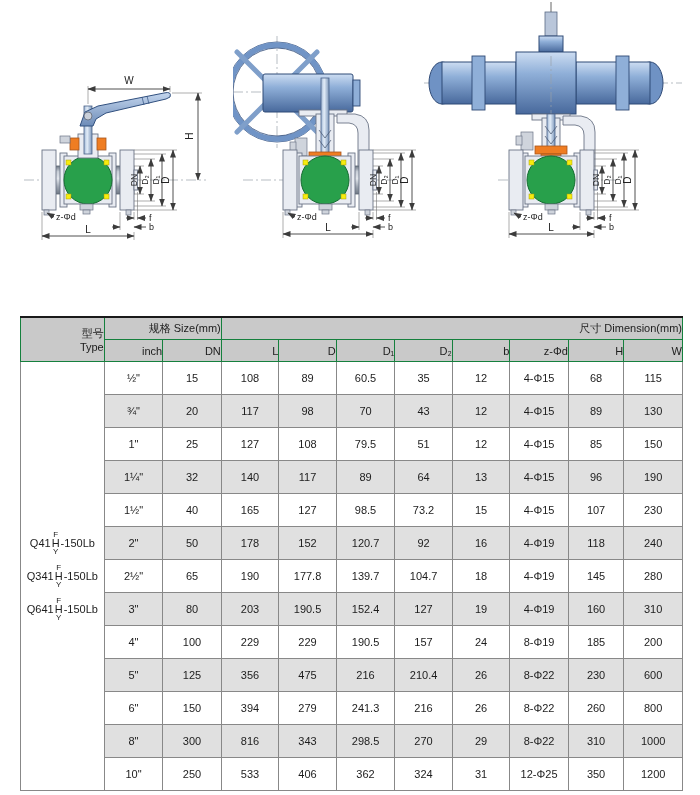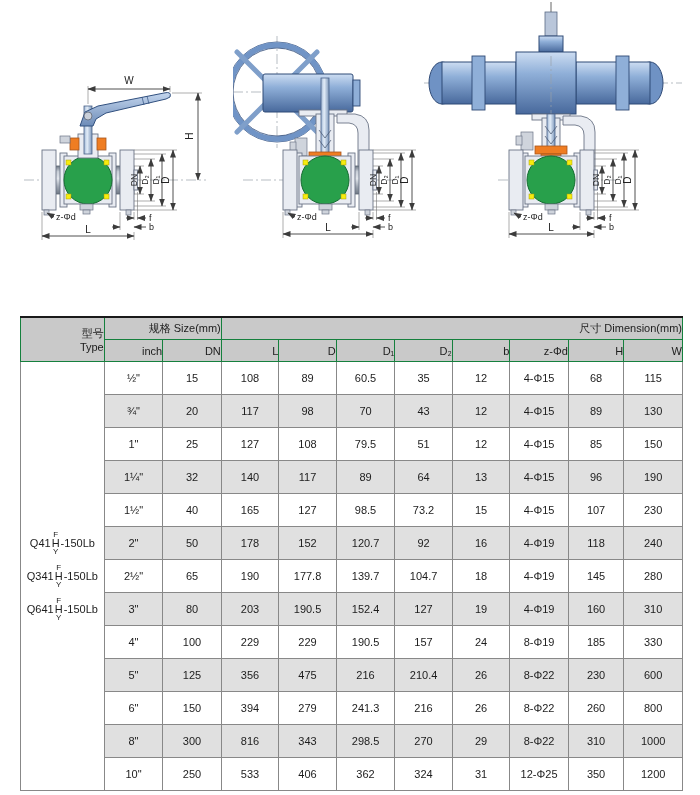--- a/index.html
+++ b/index.html
@@ -466,21 +466,21 @@
         <tr>
           <td>4"</td>
           <td>100</td>
           <td>229</td>
           <td>229</td>
           <td>190.5</td>
           <td>157</td>
           <td>24</td>
           <td>8-Φ19</td>
           <td>185</td>
-          <td>330</td>
+          <td>200</td>
         </tr>
         <tr class="alt">
           <td>5"</td>
           <td>125</td>
           <td>356</td>
           <td>475</td>
           <td>216</td>
           <td>210.4</td>
           <td>26</td>
           <td>8-Φ22</td>

